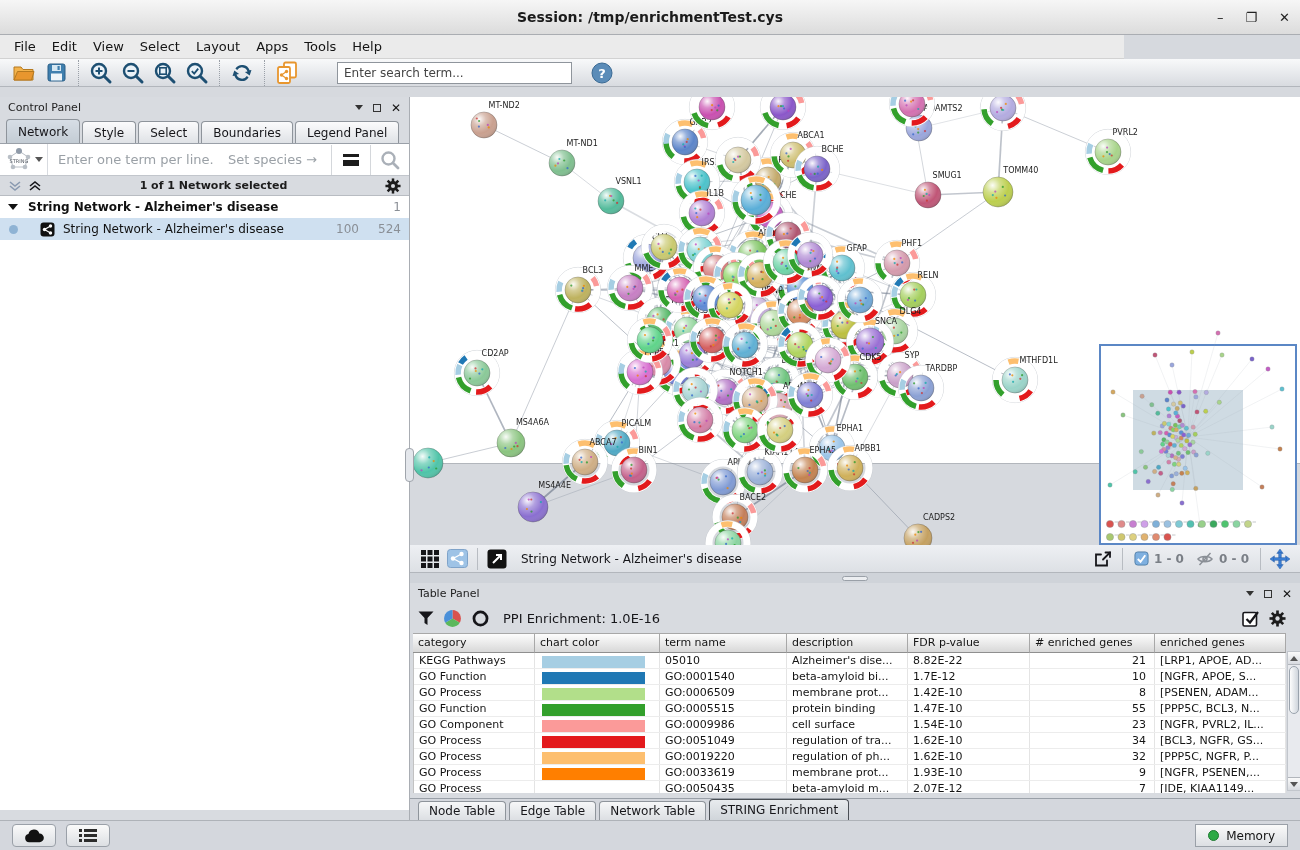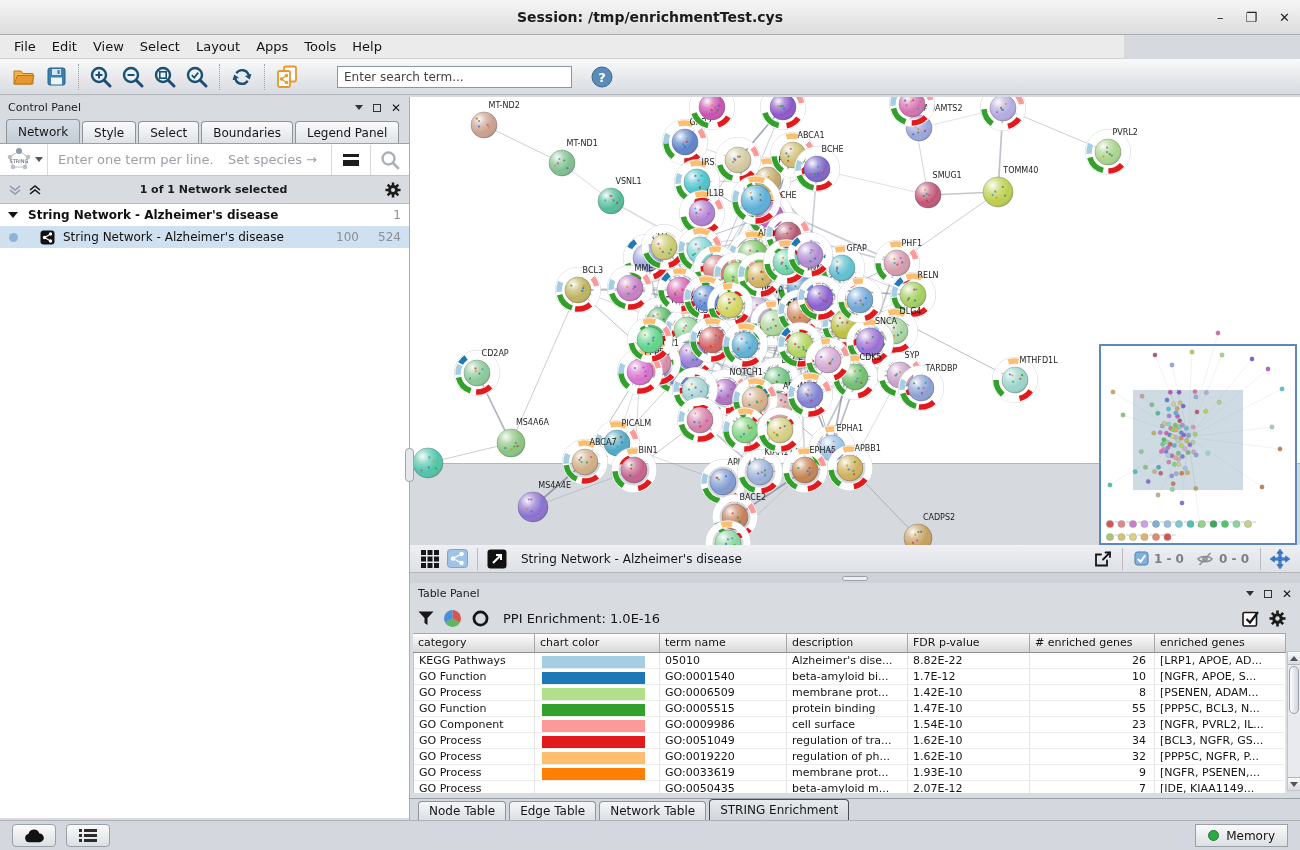--- a/index.html
+++ b/index.html
@@ -10,21 +10,21 @@
   .titlebar { left:0; top:0; width:1300px; height:35px; background:linear-gradient(#f6f6f6,#dcdcdc); border-bottom:1px solid #aaadb2; display:flex; align-items:center; justify-content:center; }
   .titlebar .title { font-size:14px; font-weight:bold; color:#1b1b1b; }
   .win-controls { position:absolute; right:10px; top:0; height:35px; display:flex; align-items:center; gap:22px; color:#222; font-size:13px; }
   .win-controls span { cursor:default; }
 
   
   .menubar { left:0; top:35px; width:1124px; height:24px; background:#ebebeb; display:flex; align-items:center; padding-left:6px; border-bottom:1px solid #d2d2d2; }
   .menubar .mi { font-size:13px; color:#141414; padding:3px 8px; }
 
   
-  .toolbar { left:0; top:59px; width:1300px; height:36px; background:linear-gradient(#f8f9fa,#d8dbe0); border-bottom:1px solid #b2b6bc; display:flex; align-items:center; }
+  .toolbar { left:0; top:59px; width:1300px; height:28px; background:linear-gradient(#f8f9fa,#d8dbe0); border-bottom:1px solid #b2b6bc; display:flex; align-items:center; }
   .tbtn { width:32px; height:32px; display:flex; align-items:center; justify-content:center; border-radius:3px; }
   .tsep { width:1px; height:26px; margin:0 6px; border-left:1px dotted #9aa0a8; }
   .search-field { width:235px; height:22px; border:1px solid #8f959c; background:#fff; font-size:12px; padding:0 6px; color:#333; margin-left:34px; font-family:inherit; }
   .search-field::placeholder { color:#444; opacity:1; }
 
   
   .control-panel { left:0; top:97px; width:410px; height:723px; background:#d8dbe0; border-right:1px solid #a9adb3; }
   .panel-head { height:21px; display:flex; align-items:center; padding:0 8px; font-size:11px; color:#222; }
   .panel-head .sp { flex:1; }
   .ph-ic { display:flex; gap:10px; align-items:center; color:#222; font-size:11px; }
@@ -35,21 +35,21 @@
   .tab { height:22px; padding:0 11px; font-size:12px; color:#16161a; background:linear-gradient(#fbfbfc,#dfe2e6); border:1px solid #8e949b; border-bottom:none; border-radius:4px 4px 0 0; display:flex; align-items:center; }
   .tab.active { background:linear-gradient(#d7dee6,#c3ccd4); font-weight:normal; height:24px; }
   .string-search { height:32px; background:#fff; border-bottom:1px solid #c2c6cc; display:flex; align-items:center; }
   .ss-logo { width:48px; display:flex; align-items:center; justify-content:center; gap:2px; border-right:1px solid #d8dbe0; height:100%; }
   .ss-hint { flex:1; font-size:13px; color:#9aa0a6; padding-left:10px; }
   .ss-species { font-size:13px; color:#9aa0a6; padding-right:14px; }
   .ss-div { width:1px; height:30px; background:#d4d7db; }
   .ss-btn { width:38px; height:100%; display:flex; align-items:center; justify-content:center; }
   .burger { width:16px; height:12px; border-top:3px solid #1c1c1c; border-bottom:3px solid #1c1c1c; position:relative; }
   .burger::after { content:""; position:absolute; left:0; top:3.5px; width:16px; height:3px; background:#1c1c1c; }
-  .selbar { height:28px; background:#d8dbe0; border-bottom:1px solid #b8bcc2; display:flex; align-items:center; padding:0 8px; }
+  .selbar { height:20px; background:#d8dbe0; border-bottom:1px solid #b8bcc2; display:flex; align-items:center; padding:0 8px; }
   .selbar .lbl { flex:1; text-align:center; font-size:11px; font-weight:bold; color:#1c1c1c; }
   .tree { background:#fff; height:614px; }
   .trow { height:22px; display:flex; align-items:center; font-size:12px; color:#111; padding:0 8px; }
   .trow.selected { background:#cfe0f0; }
   .tri-down { width:0; height:0; border-left:5px solid transparent; border-right:5px solid transparent; border-top:6px solid #111; margin-right:10px; }
   .net-dot { width:9px; height:9px; border-radius:50%; background:#8fb3d4; margin:0 10px 0 1px; }
   .tname { flex:1; white-space:nowrap; overflow:hidden; }
   .tnum { width:42px; text-align:right; color:#8a8f96; }
 
   
@@ -2208,21 +2208,21 @@
     </div>
   <div class="grid-body" id="tbl-body">
       <div class="grow">
         <div class="gcell">KEGG Pathways</div>
         <div class="gcell">
           <div class="swatch" style="background: rgb(166, 206, 227);"></div>
         </div>
         <div class="gcell">05010</div>
         <div class="gcell">Alzheimer's dise...</div>
         <div class="gcell">8.82E-22</div>
-        <div class="gcell num">26</div>
+        <div class="gcell num">21</div>
         <div class="gcell">[LRP1, APOE, AD...</div>
       </div>
       <div class="grow">
         <div class="gcell">GO Function</div>
         <div class="gcell">
           <div class="swatch" style="background: rgb(31, 120, 180);"></div>
         </div>
         <div class="gcell">GO:0001540</div>
         <div class="gcell">beta-amyloid bi...</div>
         <div class="gcell">1.7E-12</div>

